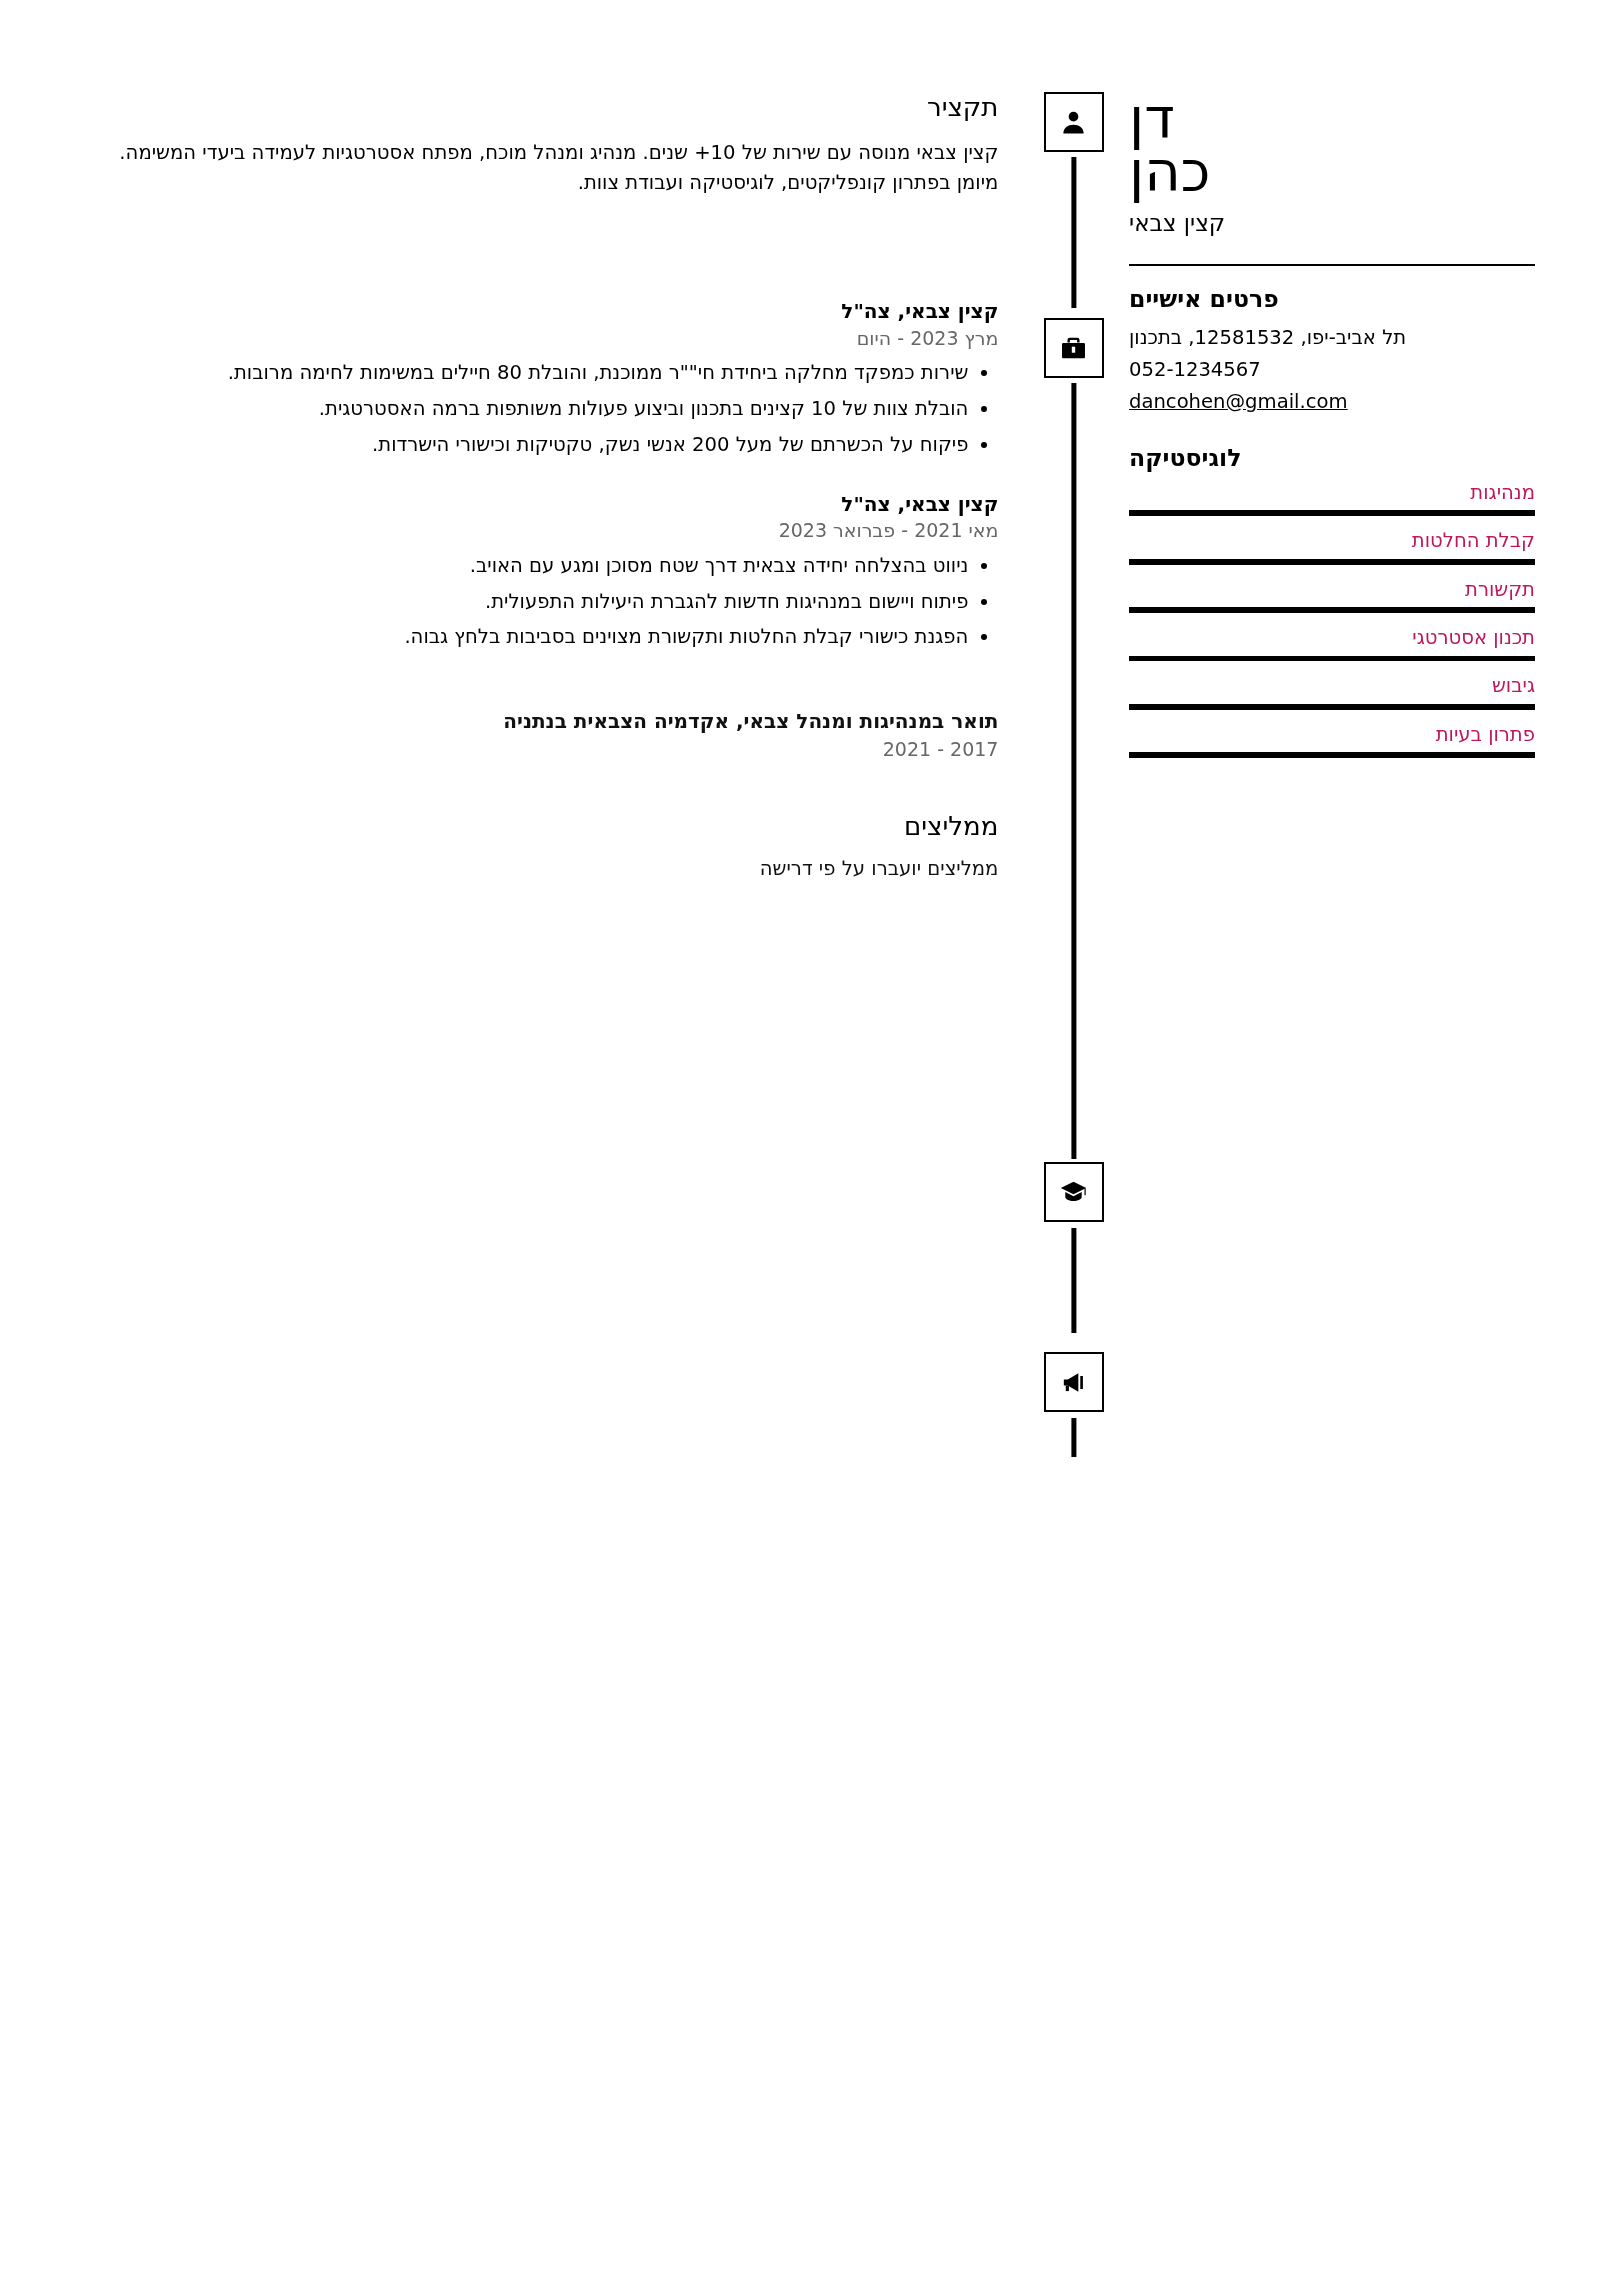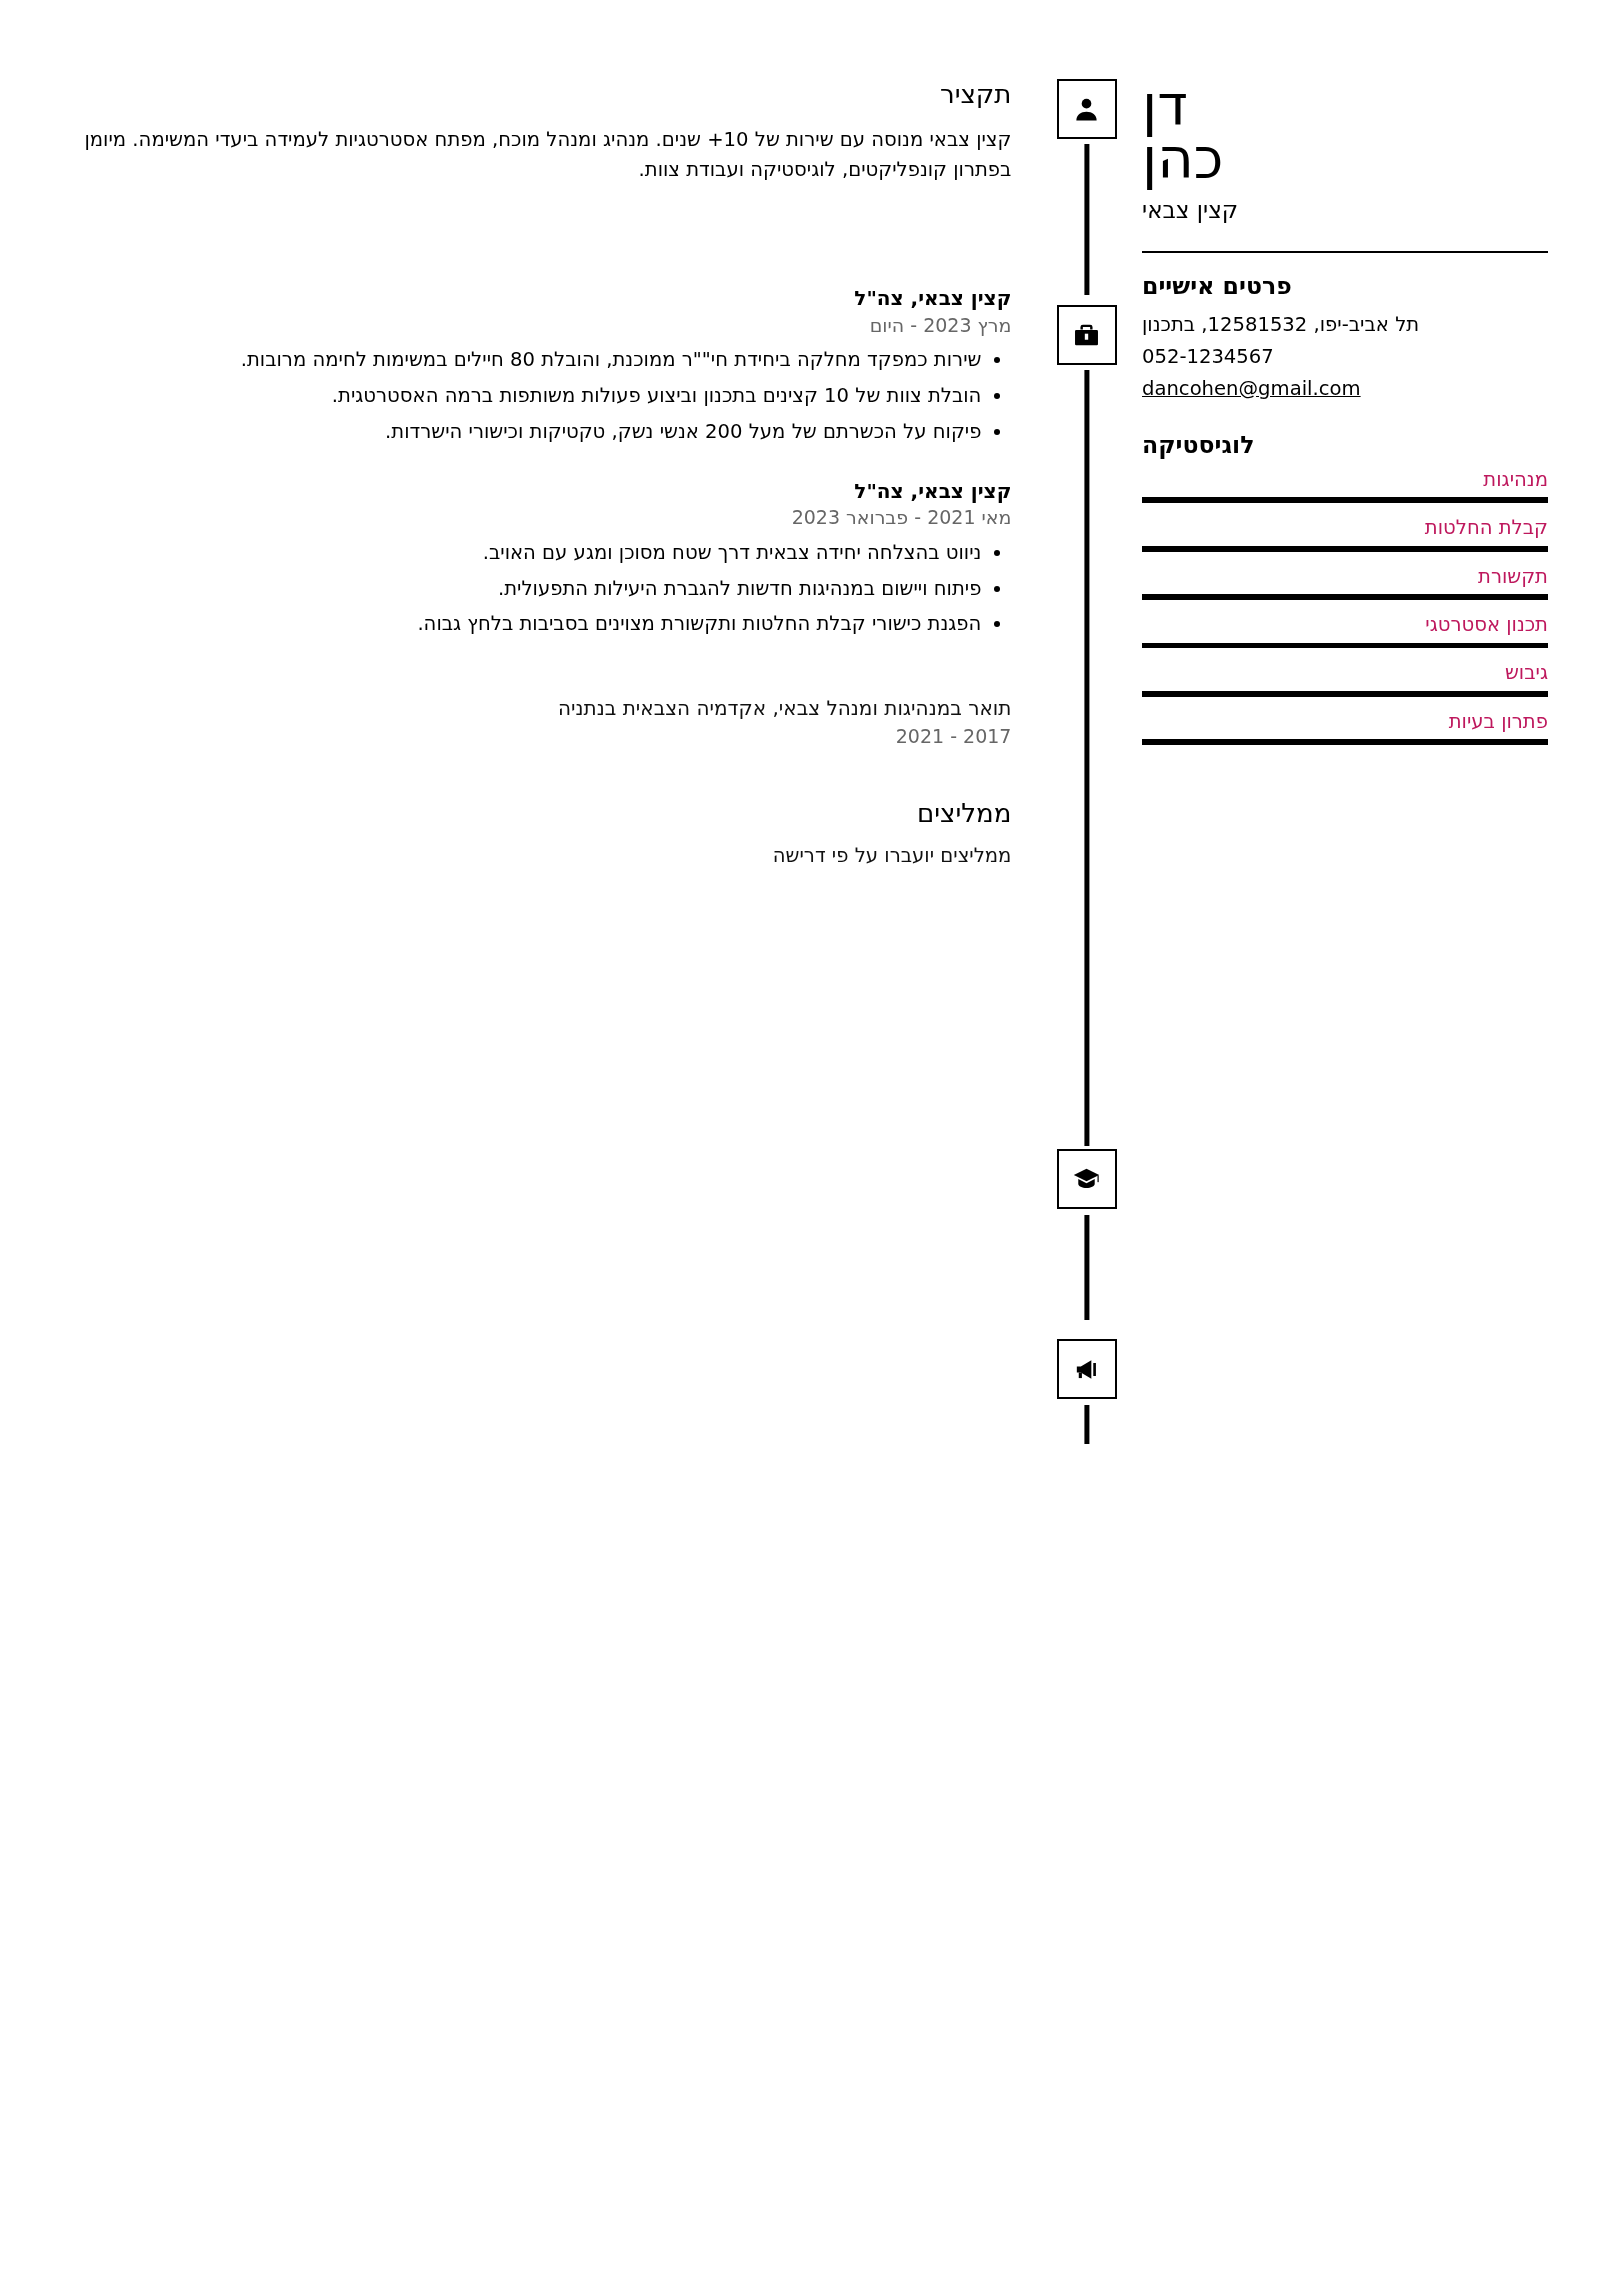--- a/index.html
+++ b/index.html
@@ -10,21 +10,21 @@
   body {
     font-family: "DejaVu Sans", "Liberation Sans", sans-serif;
     color: #111111;
   }
   .page {
     width: 1623px;
     height: 1778px;
     position: relative;
     background: #ffffff;
     box-sizing: border-box;
-    padding: 0;
+    padding: 13px;
     overflow: hidden;
     margin-left: 48px;
   }
   .resume {
     display: flex;
     flex-direction: row;
     direction: rtl;
     padding: 79px 62px 0 62px;
     box-sizing: border-box;
   }
@@ -168,21 +168,21 @@
     line-height: 1.5;
     margin-bottom: 6.5px;
     text-align: right;
     color: #000000;
   }
   .spacer-sm { height: 22px; }
   .spacer-md { height: 39px; }
   .spacer-lg { height: 51px; }
   .edu-title {
     font-size: 20px;
-    font-weight: 400;
+    font-weight: 700;
     text-align: right;
   }
   .edu-dates {
     font-size: 19px;
     color: #666666;
     text-align: right;
     margin-top: 5.2px;
   }
   .ref-text {
     font-size: 19.6px;

